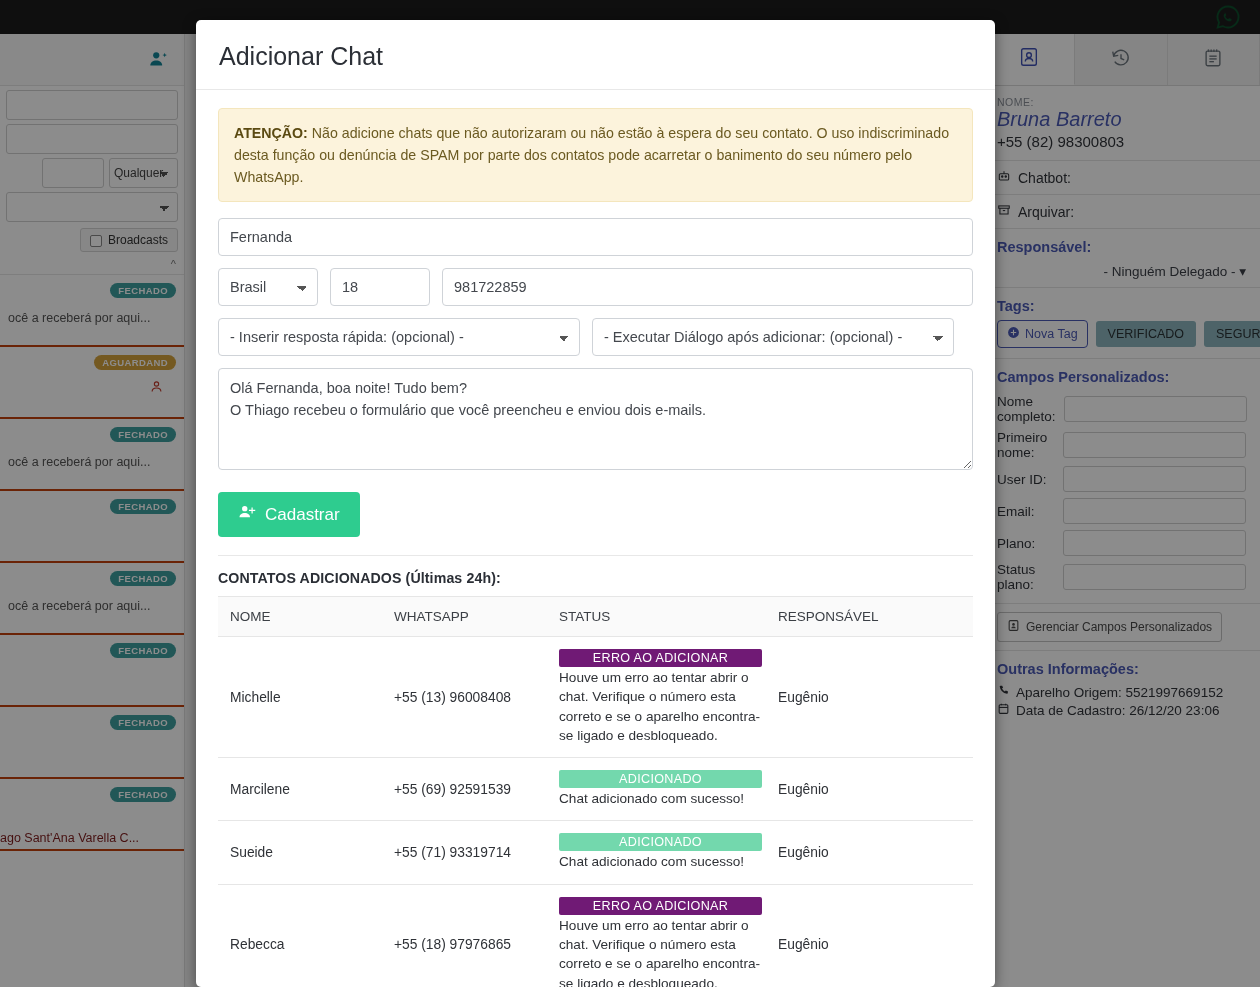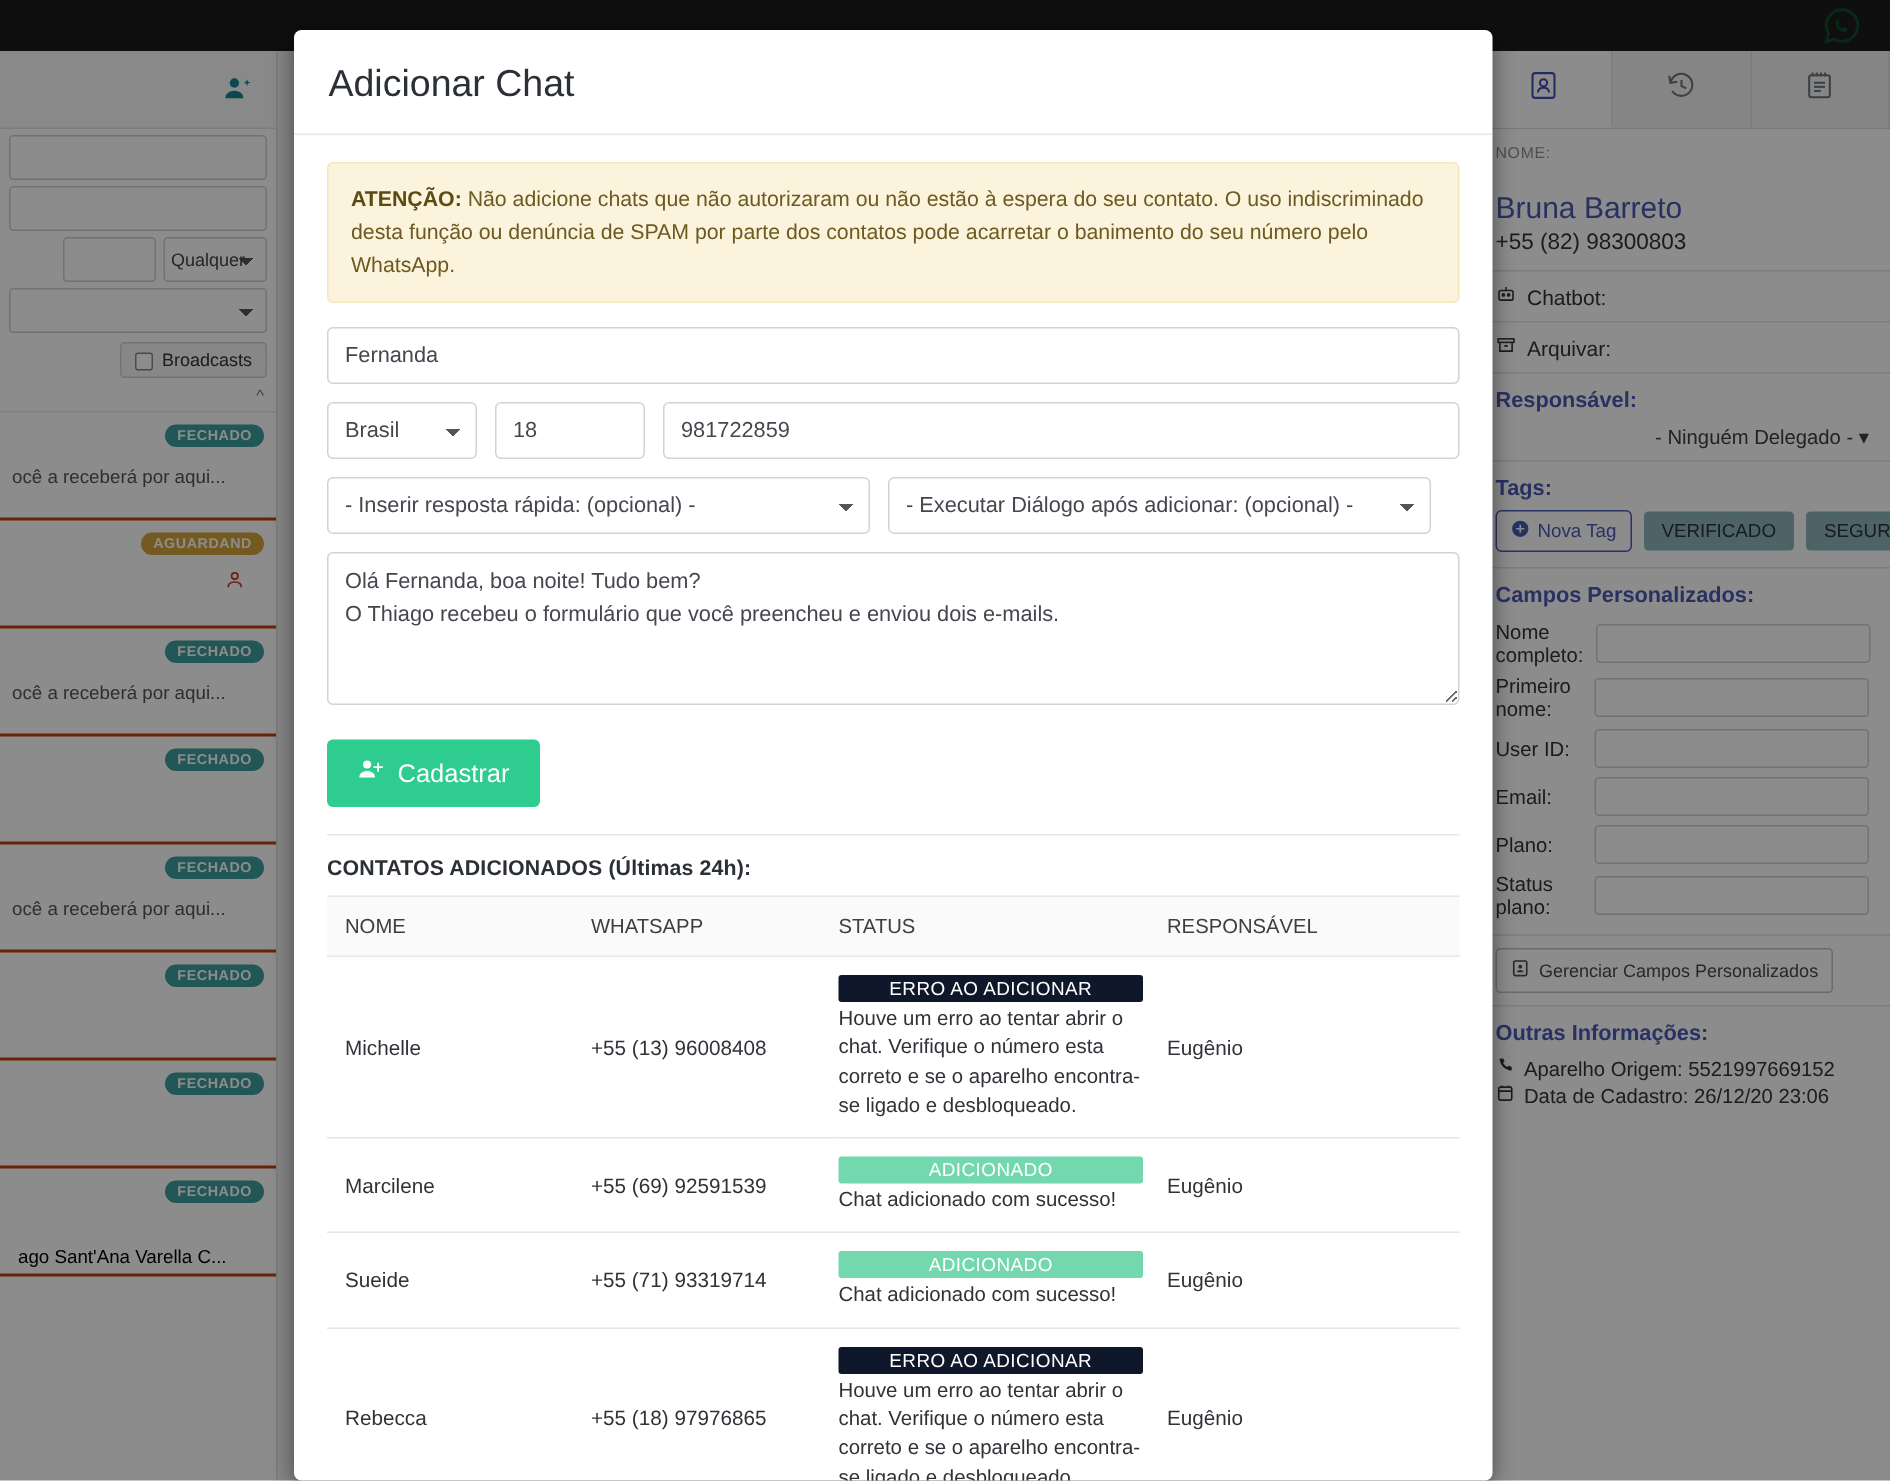--- a/index.html
+++ b/index.html
@@ -60,37 +60,37 @@
   .chat-item {
     border-bottom: 2px solid #c2410c; height: 72px; position: relative; padding: 8px;
   }
   .chat-badge {
     position: absolute; right: 8px; top: 8px;
     font-size: 9.5px; font-weight: 700; color: #ffffff; letter-spacing: .4px;
     border-radius: 9px; padding: 2px 8px; background: #3e9e9e; white-space: nowrap;
   }
   .chat-badge.aguardando { background: #d4a23c; }
   .chat-snip { position: absolute; left: 8px; bottom: 20px; font-size: 12.5px; color: #555; white-space: nowrap; }
-  .chat-name { position: absolute; left: 12px; bottom: 4px; font-size: 12.5px; color: #000000; white-space: nowrap; }
+  .chat-name { position: absolute; left: 0; bottom: 4px; font-size: 12.5px; color: #7f1d1d; white-space: nowrap; }
   .chat-user-ico { position: absolute; right: 20px; top: 32px; color: #c0392b; }
 
   
   #right-col {
     position: absolute; right: 0; top: 34px; width: 278px; height: 953px;
     background: #ffffff; border-left: 1px solid #dddddd;
   }
   #right-tabs { display: flex; height: 52px; border-bottom: 1px solid #d9d9d9; }
   .rt-tab {
     flex: 1; display: flex; align-items: center; justify-content: center;
     border-right: 1px solid #e0e0e0; color: #6c757d; background: #f3f3f3;
   }
   .rt-tab.active { background: #ffffff; color: #3f51b5; border-bottom: 1px solid #fff; }
   .rp-pad { padding: 10px 14px; }
   .rp-label-sm { font-size: 10.5px; letter-spacing: .5px; color: #8a8f98; text-transform: uppercase; }
-  .rp-name { font-size: 20px; color: #4b5ab5; margin-top: 20px; }
+  .rp-name { font-size: 20px; color: #4b5ab5; margin-top: 0; font-style: italic; }
   .rp-phone { font-size: 15px; color: #31343a; margin-top: 2px; }
   .rp-line { border-top: 1px solid #e4e4e4; }
   .rp-row { padding: 8px 14px; font-size: 14px; color: #31343a; display: flex; gap: 7px; align-items: center; }
   .rp-head { font-size: 14.5px; font-weight: 700; color: #4b5ab5; padding: 10px 14px 6px; }
   .rp-deleg { text-align: right; font-size: 13.5px; color: #3c4048; padding: 2px 14px 8px; }
   .tag-row { display: flex; gap: 8px; padding: 0 14px 10px; align-items: center; flex-wrap: nowrap; }
   .tag-new {
     border: 1px solid #4b5ab5; color: #4b5ab5; border-radius: 4px;
     font-size: 12.5px; padding: 5px 9px; white-space: nowrap; display: flex; gap: 5px; align-items: center; background: #fff;
   }
@@ -174,21 +174,21 @@
   }
   table.ct td { padding: 12px 0; border-bottom: 1px solid #e6e6e6; vertical-align: middle; font-size: 13.8px; color: #2f3237; }
   .col-nome { width: 176px; padding-left: 12px !important; }
   .col-wa { width: 165px; }
   .col-st { width: 219px; }
   .col-resp { width: auto; }
   .st-badge {
     display: block; text-align: center; color: #ffffff; font-size: 12.6px;
     letter-spacing: .3px; padding: 2px 0; border-radius: 2px; width: 203px;
   }
-  .st-badge.err { background: #0f172a; }
+  .st-badge.err { background: #701a75; }
   .st-badge.ok { background: #73d8ad; }
   .st-text { font-size: 13.6px; color: #2f3237; line-height: 1.42; width: 203px; margin-top: 1px; }
 </style>
 </head>
 <body>
 
 <div id="app-bg">
 
   <div id="topbar">
     <span id="wa-logo">

